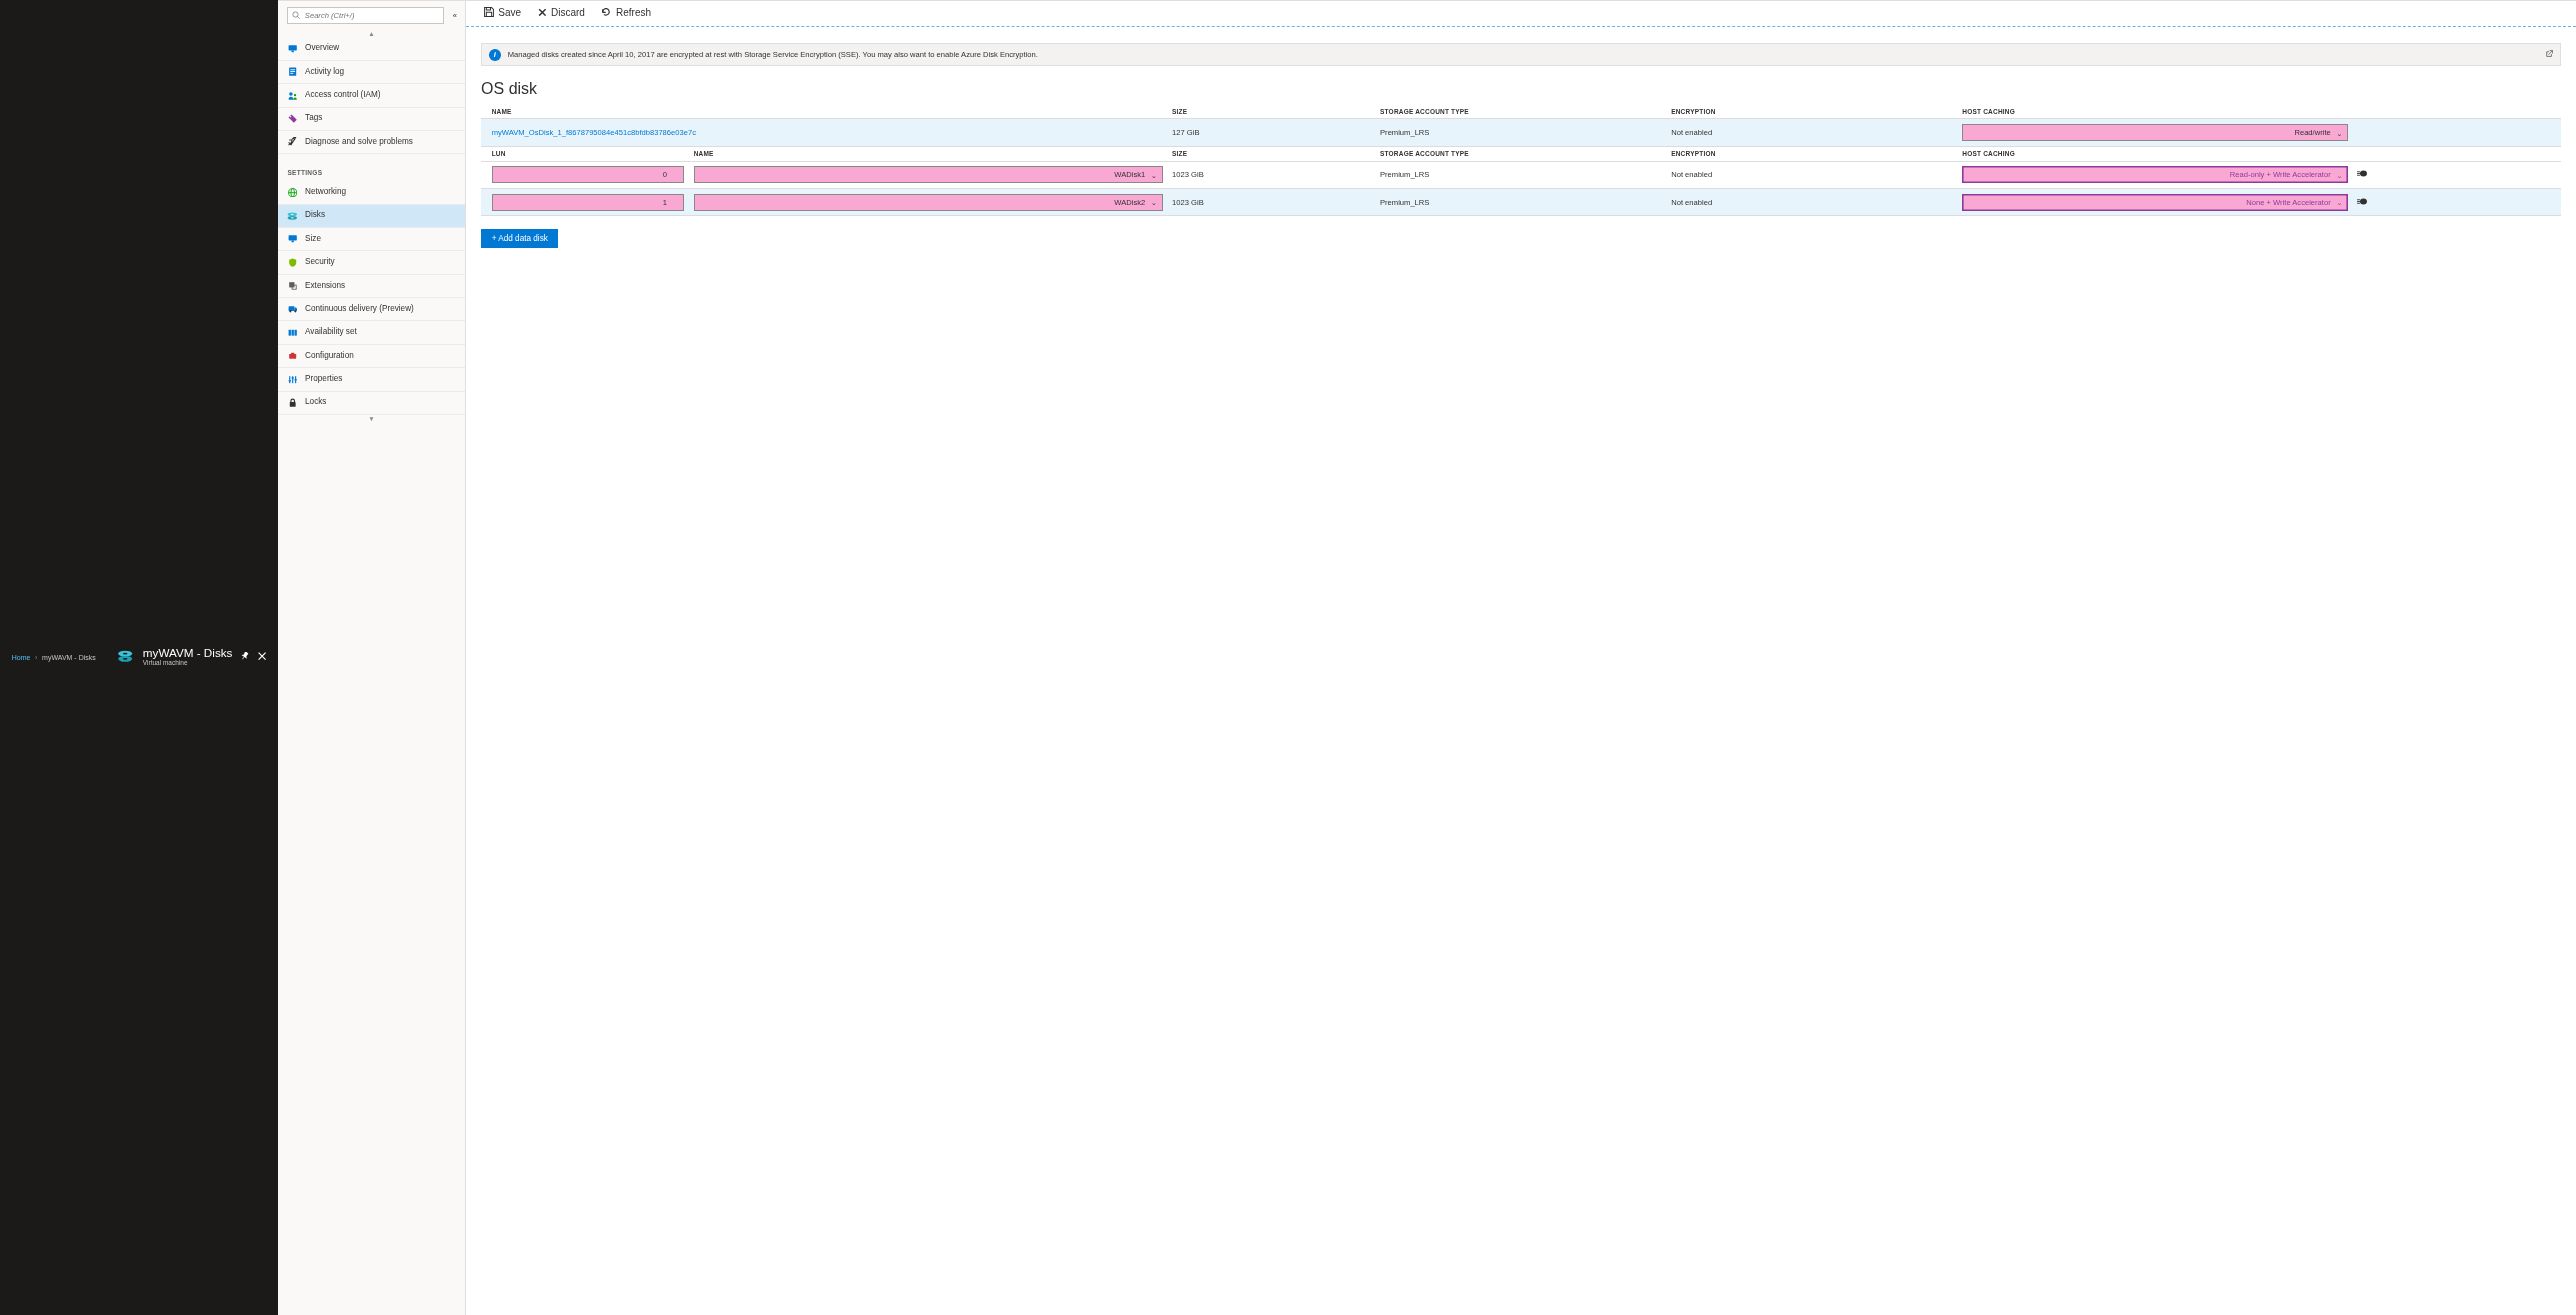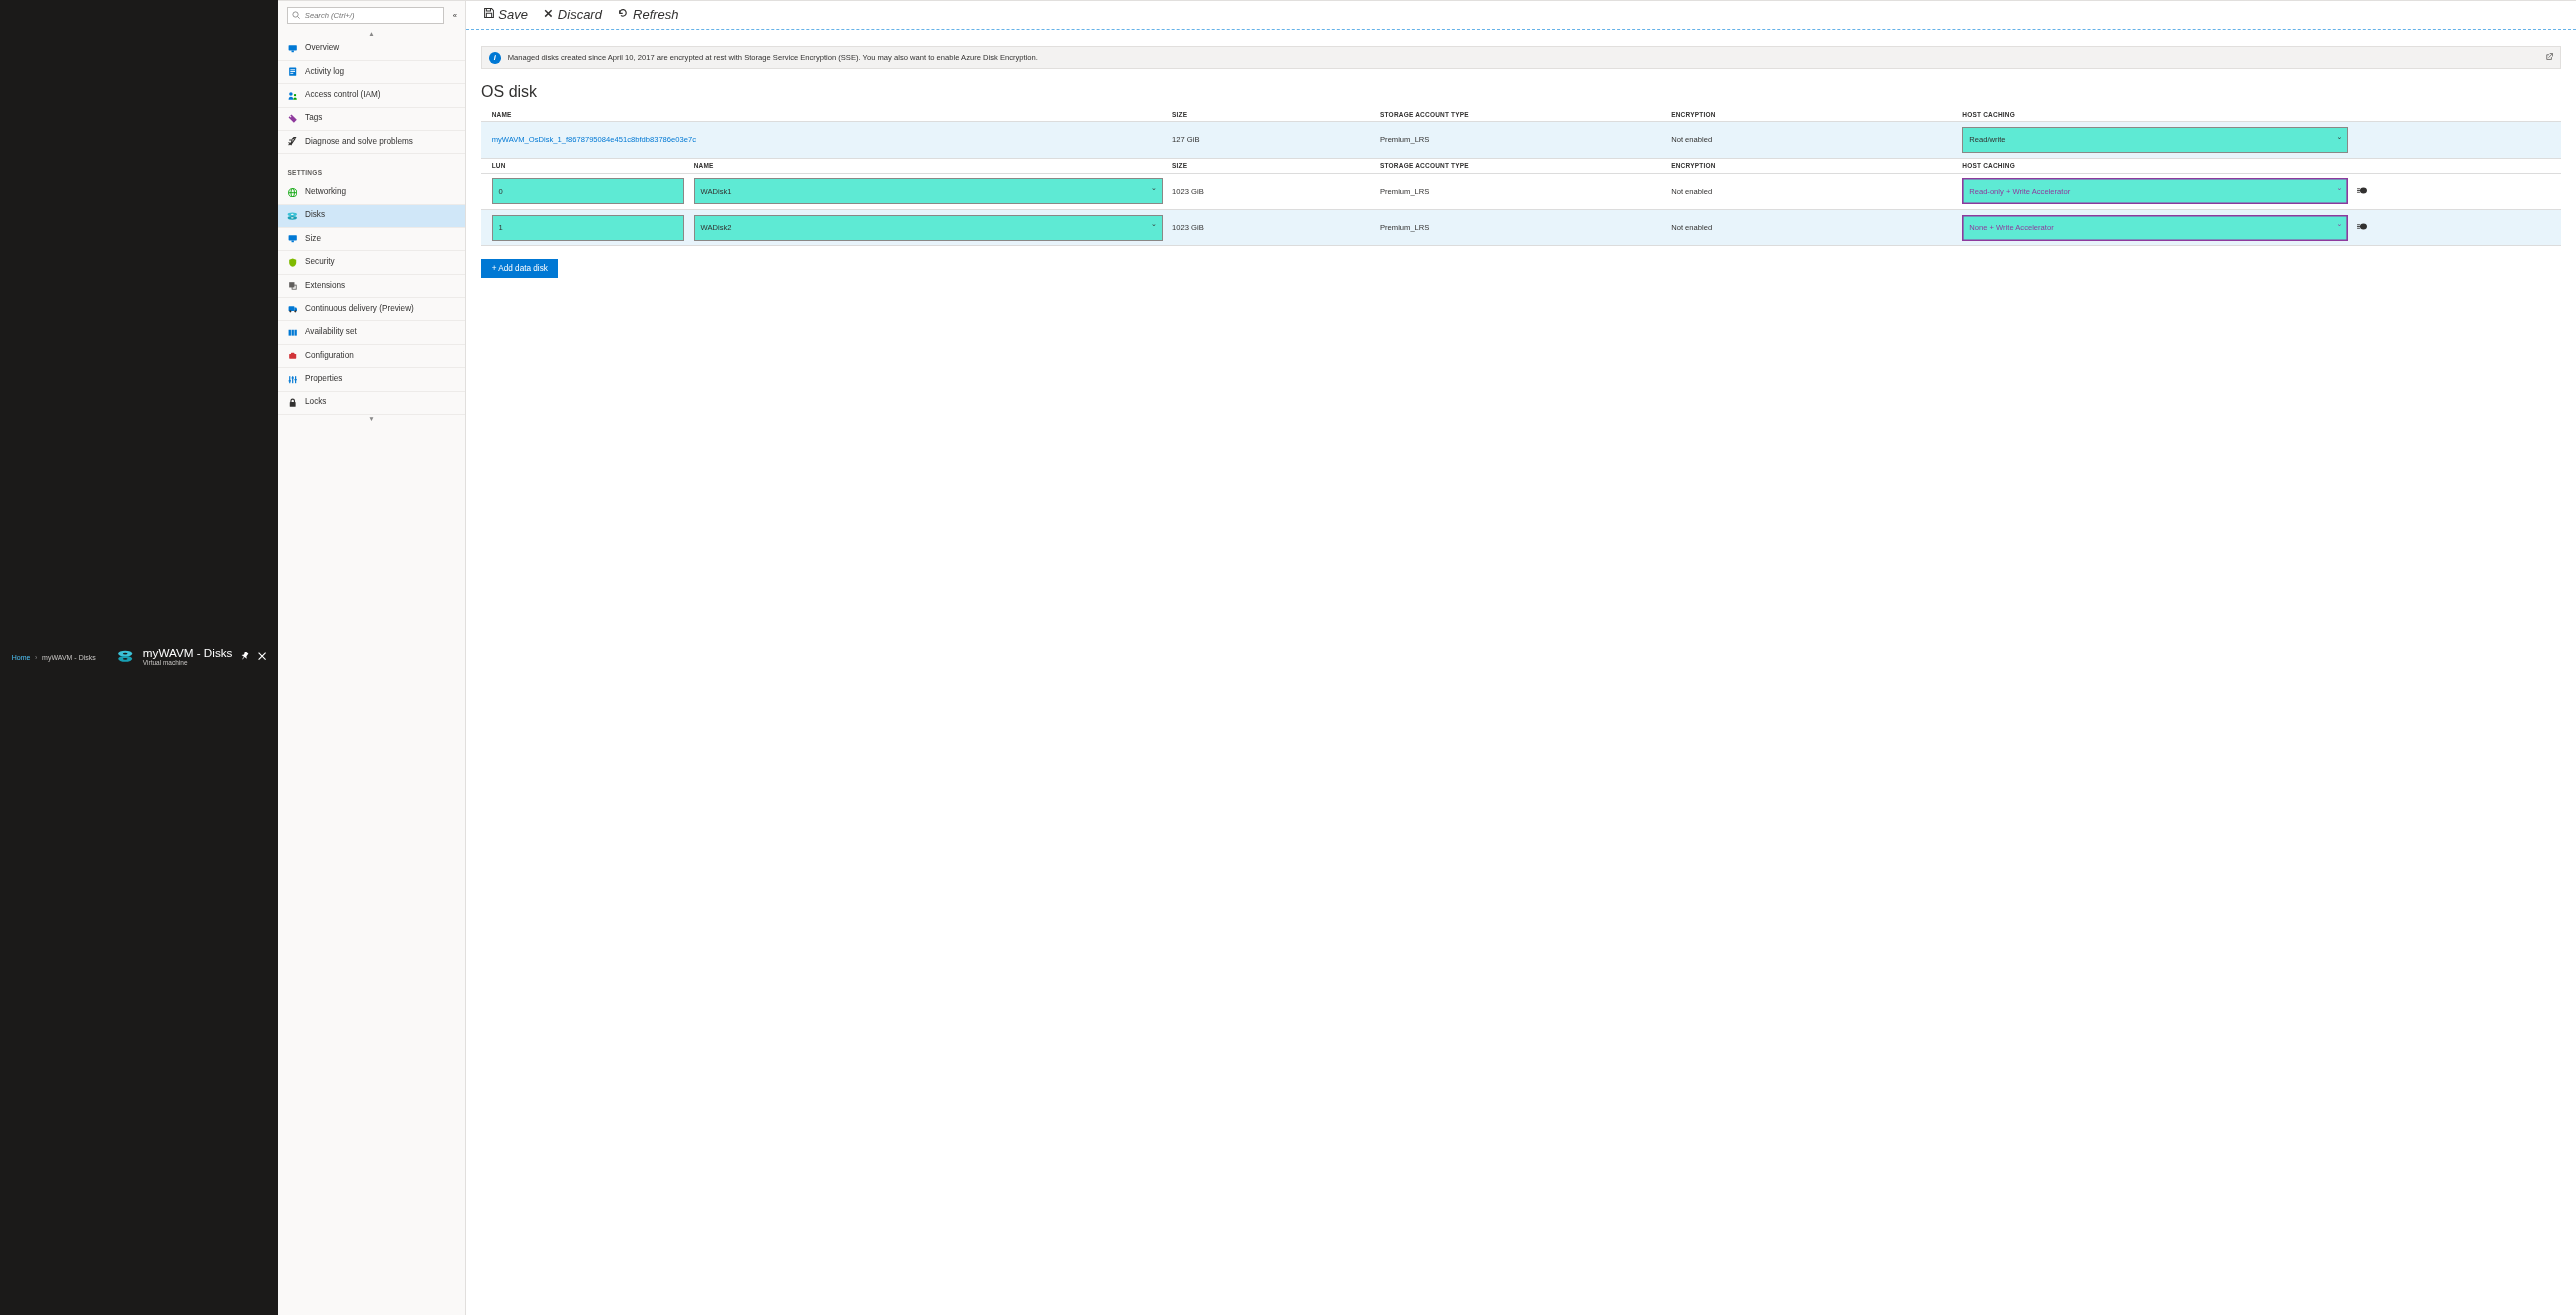--- a/index.html
+++ b/index.html
@@ -37,39 +37,39 @@
   .sb-item .sb-icon { width: 10.6px; height: 10.6px; display: flex; align-items: center; justify-content: center; font-size: 8.8px; }
   .sb-section { padding: 15.2px 9.4px 4.7px 9.4px; font-size: 6.5px; font-weight: 600; color: #605e5c; letter-spacing: 0.3px; }
   .sb-scroll::-webkit-scrollbar { width: 9.4px; }
   .sb-scroll::-webkit-scrollbar-track { background: #f3f2f1; }
   .sb-scroll::-webkit-scrollbar-thumb { background: #c8c6c4; }
   .sb-scroll-arrow { text-align:center; color:#888; font-size:6.5px; }
 
   
   .main { flex: 1; display: flex; flex-direction: column; overflow: hidden; }
   .toolbar { display: flex; align-items: center; gap: 16.4px; padding: 5.9px 17.6px 7px 17.6px; border-bottom: 1.2px dashed #66b2e8; }
-  .tool-btn { display: flex; align-items: center; gap: 4.7px; font-size: 13px; color: #323130; cursor: pointer; font-style: italic; }
+  .tool-btn { display: flex; gap: 4.7px; font-size: 10px; color: #323130; cursor: pointer; }
   .tool-btn .ticon { font-size: 9.4px; }
   .content { flex: 1; overflow-y: auto; padding: 16.4px 15.2px; border-left: 1.2px dashed #66b2e8; margin-left: -1.2px; }
 
   .info-banner { display: flex; align-items: center; background: #f3f2f1; border: 0.6px solid #e1dfdd; padding: 4.7px 7px; font-size: 7.6px; color: #323130; gap: 7px; margin-bottom: 14px; }
   .info-banner .info-icon { background:#0078d4; color:#fff; width:11.7px; height:11.7px; border-radius:50%; display:flex; align-items:center; justify-content:center; font-size:7.6px; font-style:italic; font-weight:bold; }
   .info-banner .ext-icon { margin-left:auto; color:#605e5c; cursor:pointer; }
 
   .section-title { font-size: 16px; font-weight: 400; color: #323130; margin: 4.7px 0 5.9px 0; }
 
   table.disk-table { width: 100%; border-collapse: collapse; font-size: 7.6px; }
   table.disk-table th { text-align: left; font-size: 6.5px; font-weight: 600; color: #323130; padding: 3.5px 4.7px; letter-spacing: 0.2px; }
   table.disk-table td { padding: 4.7px 4.7px; vertical-align: middle; }
   tr.data-row { background: #e8f4fb; border-top: 0.6px solid #dcdcdc; border-bottom: 0.6px solid #dcdcdc; }
   tr.data-row.alt { background: #fff; }
   .link { color: #0078d4; cursor: pointer; }
   .dropdown, .textin {
-    width: 100%; height: 26px; border: 0.6px solid #8a8886; background: #5eead4; padding: 2.3px 16.4px 2.3px 5.9px;
-    font-size: 7.6px; color: #323130; position: relative; display: flex; align-items: center; cursor: pointer;
+    width: 100%; height: 17px; border: 0.6px solid #8a8886; background: #f9a8d4; padding: 2.3px 16.4px 2.3px 5.9px;
+    font-size: 7.6px; color: #323130; position: relative; display: flex; align-items: center; cursor: pointer; justify-content: flex-end;
   }
   .textin { cursor: text; }
   .dropdown.highlight { border: 0.6px solid #8e3a9d; box-shadow: 0 0 0 0.6px #8e3a9d inset; color: #8e3a9d; }
   .dropdown .chev, .dropdown.highlight .chev { position: absolute; right: 4.7px; top: 4.7px; font-size: 7px; color: inherit; }
   .accel-icon { color:#323130; font-size:8.2px; cursor:pointer; display:inline-block; }
   .btn-primary { background: #0078d4; color: #fff; border: none; padding: 4.7px 10.6px; font-size: 8.2px; cursor: pointer; margin-top: 13px; }
 
   .col-name-pad { padding-left: 10.6px !important; }
 </style>
 </head>

